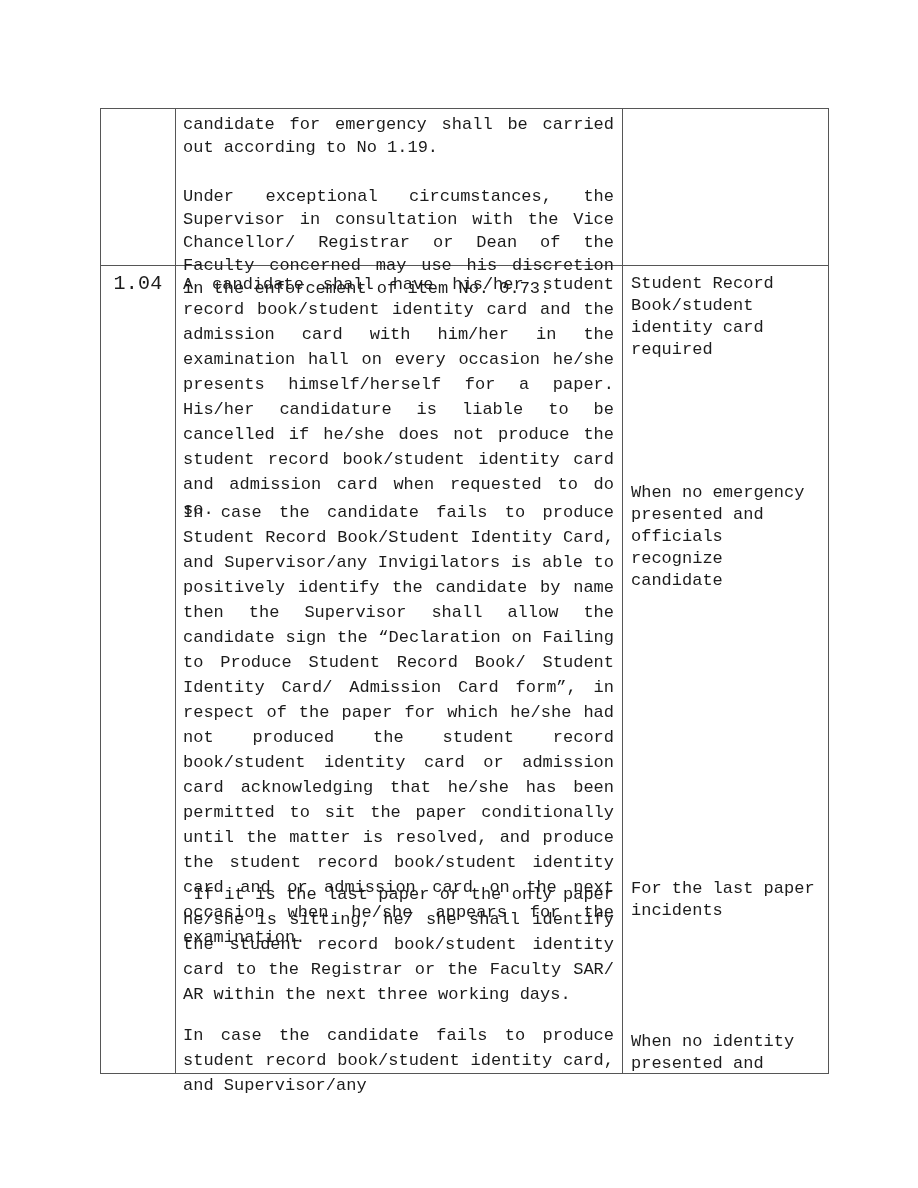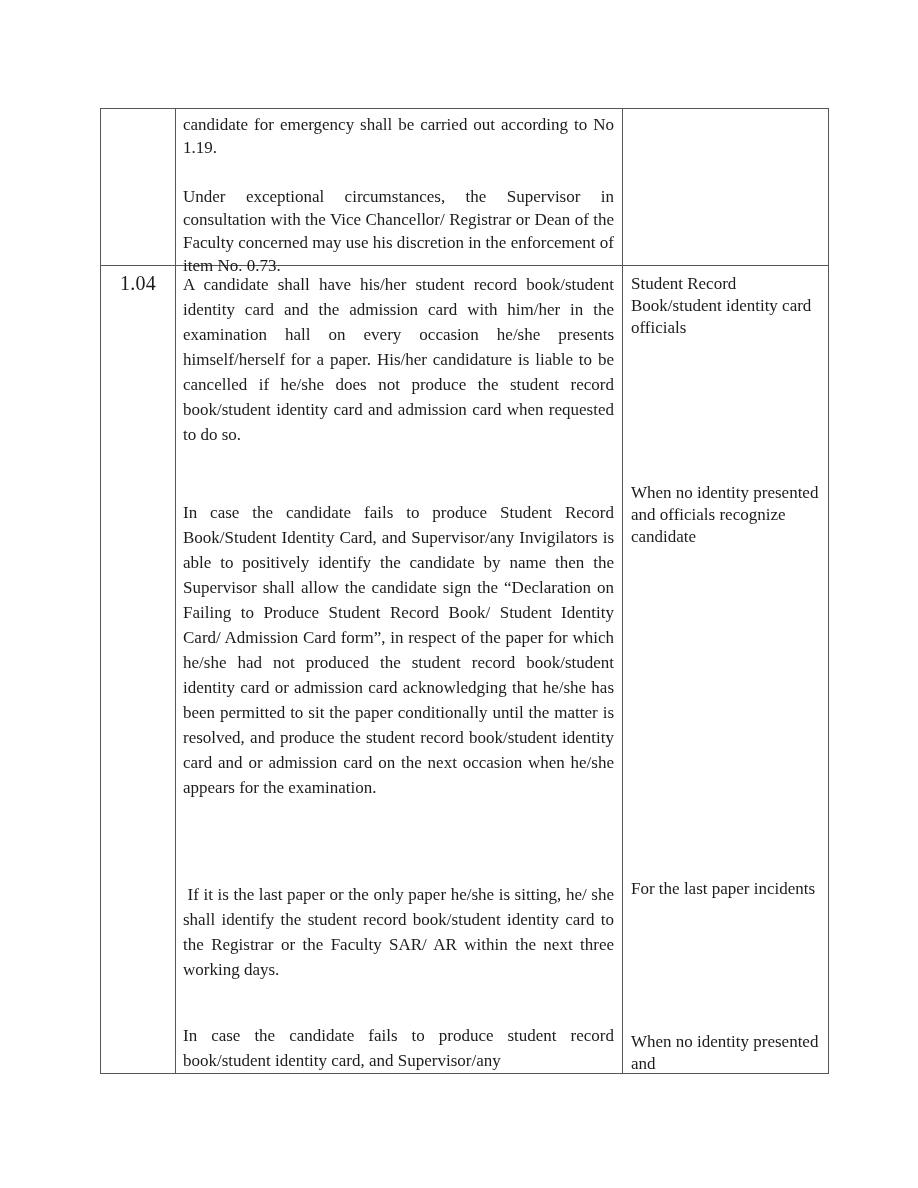--- a/index.html
+++ b/index.html
@@ -5,21 +5,21 @@
   html, body {
     margin: 0;
     padding: 0;
     background: #ffffff;
   }
   .page {
     position: relative;
     width: 918px;
     height: 1188px;
     background: #ffffff;
-    font-family: Liberation Serif, serif;
+    font-family: Liberation Mono, monospace;
     color: #1c1c1c;
     overflow: hidden;
   }
   table.doc-table {
     position: absolute;
     left: 100px;
     top: 108px;
     width: 728px;
     border-collapse: collapse;
     table-layout: fixed;
@@ -104,21 +104,21 @@
         <td class="col-num">
           <div class="item-num">1.04</div>
         </td>
         <td class="col-main">
           <p class="para r2-p0">A candidate shall have his/her student record book/student identity card and the admission card with him/her in the examination hall on every occasion he/she presents himself/herself for a paper. His/her candidature is liable to be cancelled if he/she does not produce the student record book/student identity card and admission card when requested to do so.</p>
           <p class="para r2-p1">In case the candidate fails to produce Student Record Book/Student Identity Card, and Supervisor/any Invigilators is able to positively identify the candidate by name then the Supervisor shall allow the candidate sign the “Declaration on Failing to Produce Student Record Book/ Student Identity Card/ Admission Card form”, in respect of the paper for which he/she had not produced the student record book/student identity card or admission card acknowledging that he/she has been permitted to sit the paper conditionally until the matter is resolved, and produce the student record book/student identity card and or admission card on the next occasion when he/she appears for the examination.</p>
           <p class="para r2-p2"> If it is the last paper or the only paper he/she is sitting, he/ she shall identify the student record book/student identity card to the Registrar or the Faculty SAR/ AR within the next three working days.</p>
           <p class="para r2-p3">In case the candidate fails to produce student record book/student identity card, and Supervisor/any</p>
         </td>
         <td class="col-note">
-          <p class="note r2-n0">Student Record Book/student identity card officials</p>
-          <p class="note r2-n1">When no identity presented and officials recognize candidate</p>
+          <p class="note r2-n0">Student Record Book/student identity card required</p>
+          <p class="note r2-n1">When no emergency presented and officials recognize candidate</p>
           <p class="note r2-n2">For the last paper incidents</p>
           <p class="note r2-n3">When no identity presented and</p>
         </td>
       </tr>
     </tbody>
   </table>
 </div>
 
 </body></html>

